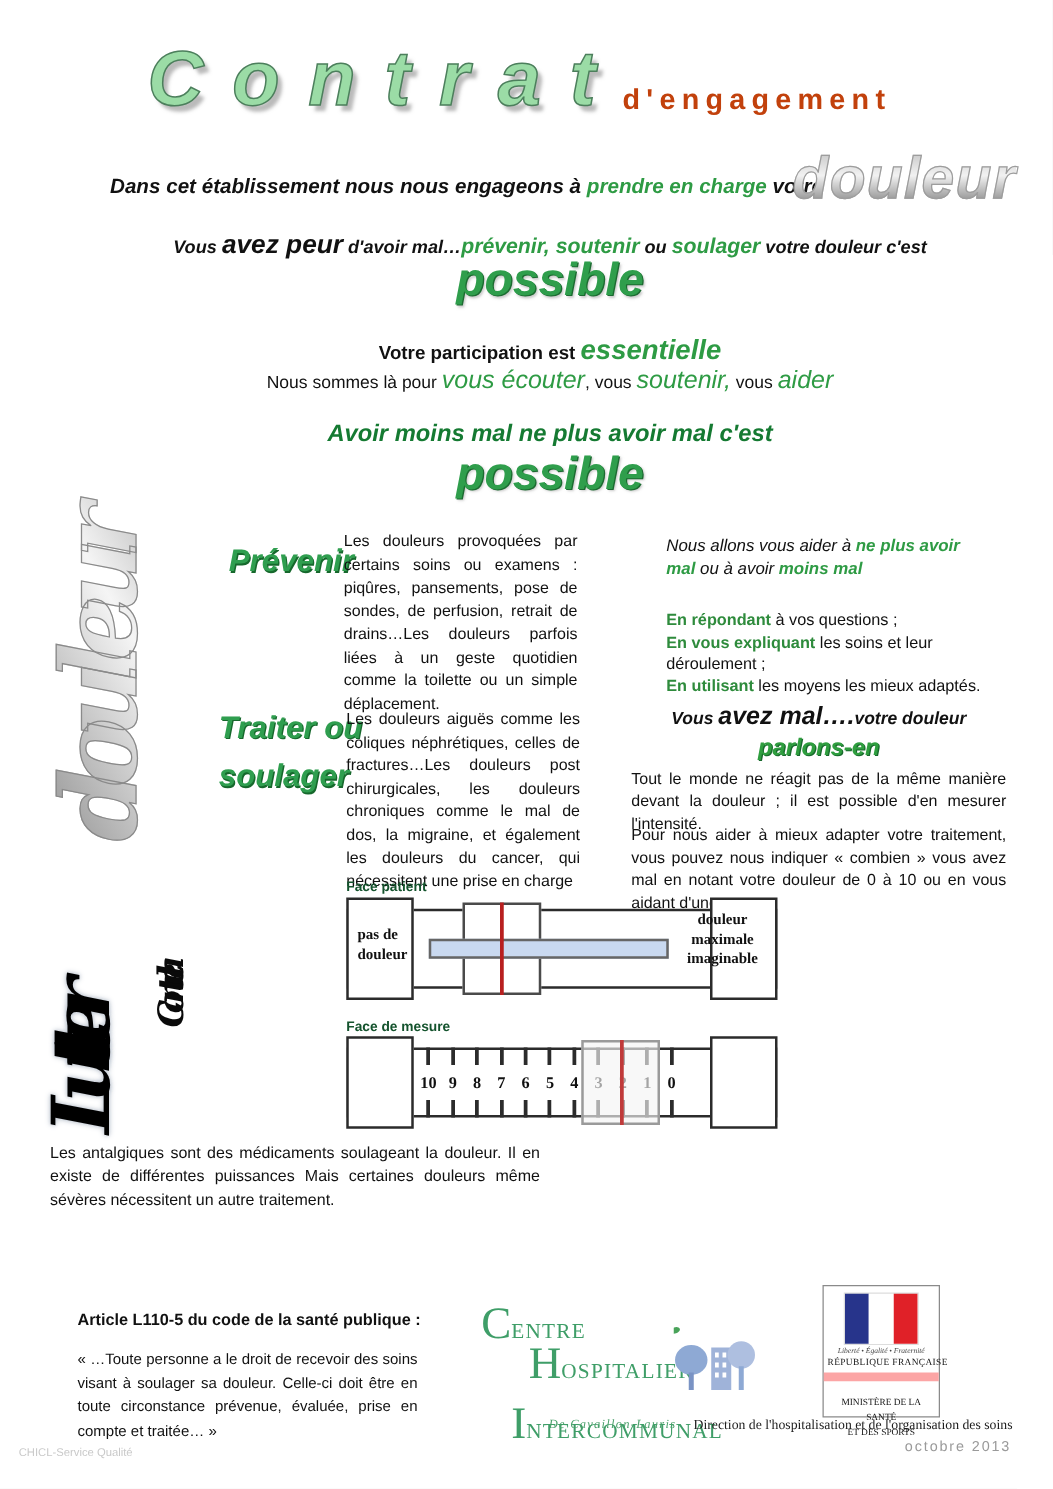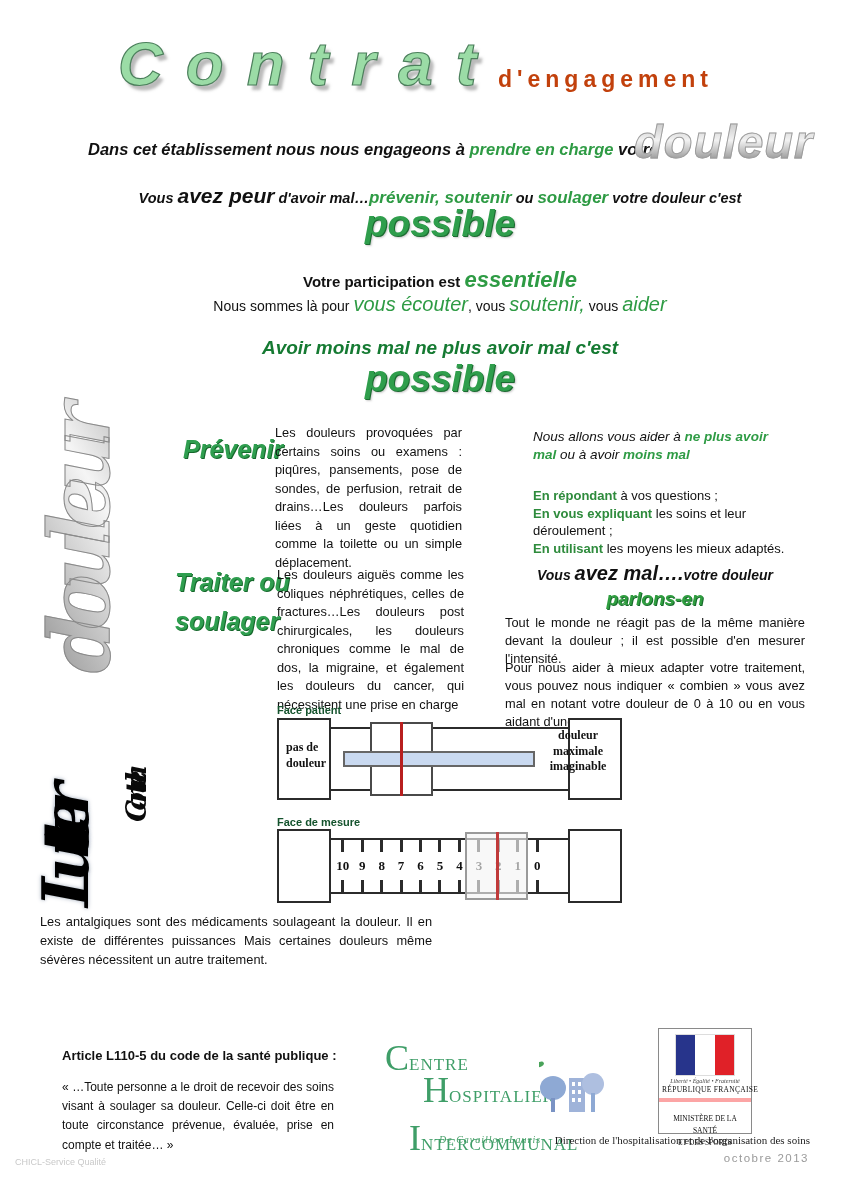--- a/index.html
+++ b/index.html
@@ -170,21 +170,21 @@
   .h-row2 { left:44px; top:40px; }
   .h-row3 { left:30px; top:88px; }
   .h-tagline { position:absolute; left:60px; top:102px; font-size:10px;
     font-style:italic; letter-spacing:1px; color:#4aa06a; white-space:nowrap; }
   .h-illustration { position:absolute; right:-6px; top:28px; }
 
   
   .gov { position:absolute; left:658px; top:1028px; width:94px; height:106px;
     border:1px solid #8a8a8a; background:#fff;
     font-family:"Liberation Serif", serif; text-align:center; }
-  .gov-top { border-bottom:4px solid #fca5a5; padding:6px 3px 4px; }
+  .gov-top { border-bottom:7px solid #fca5a5; padding:6px 3px 4px; }
   .gov-flag { width:58px; height:40px; margin:0 auto; display:flex;
     box-shadow:0 0 0 1px #ddd; }
   .gov-flag .b { flex:1; background:#27348b; }
   .gov-flag .w { flex:1; background:#fff; }
   .gov-flag .r { flex:1; background:#e02128; }
   .gov-motto { font-size:6px; font-style:italic; color:#444; margin-top:3px;
     white-space:nowrap; }
   .gov-republic { font-size:7.5px; letter-spacing:.3px; margin-top:1px;
     white-space:nowrap; }
   .gov-bottom { padding:11px 2px; font-size:7.5px; line-height:1.6; }

